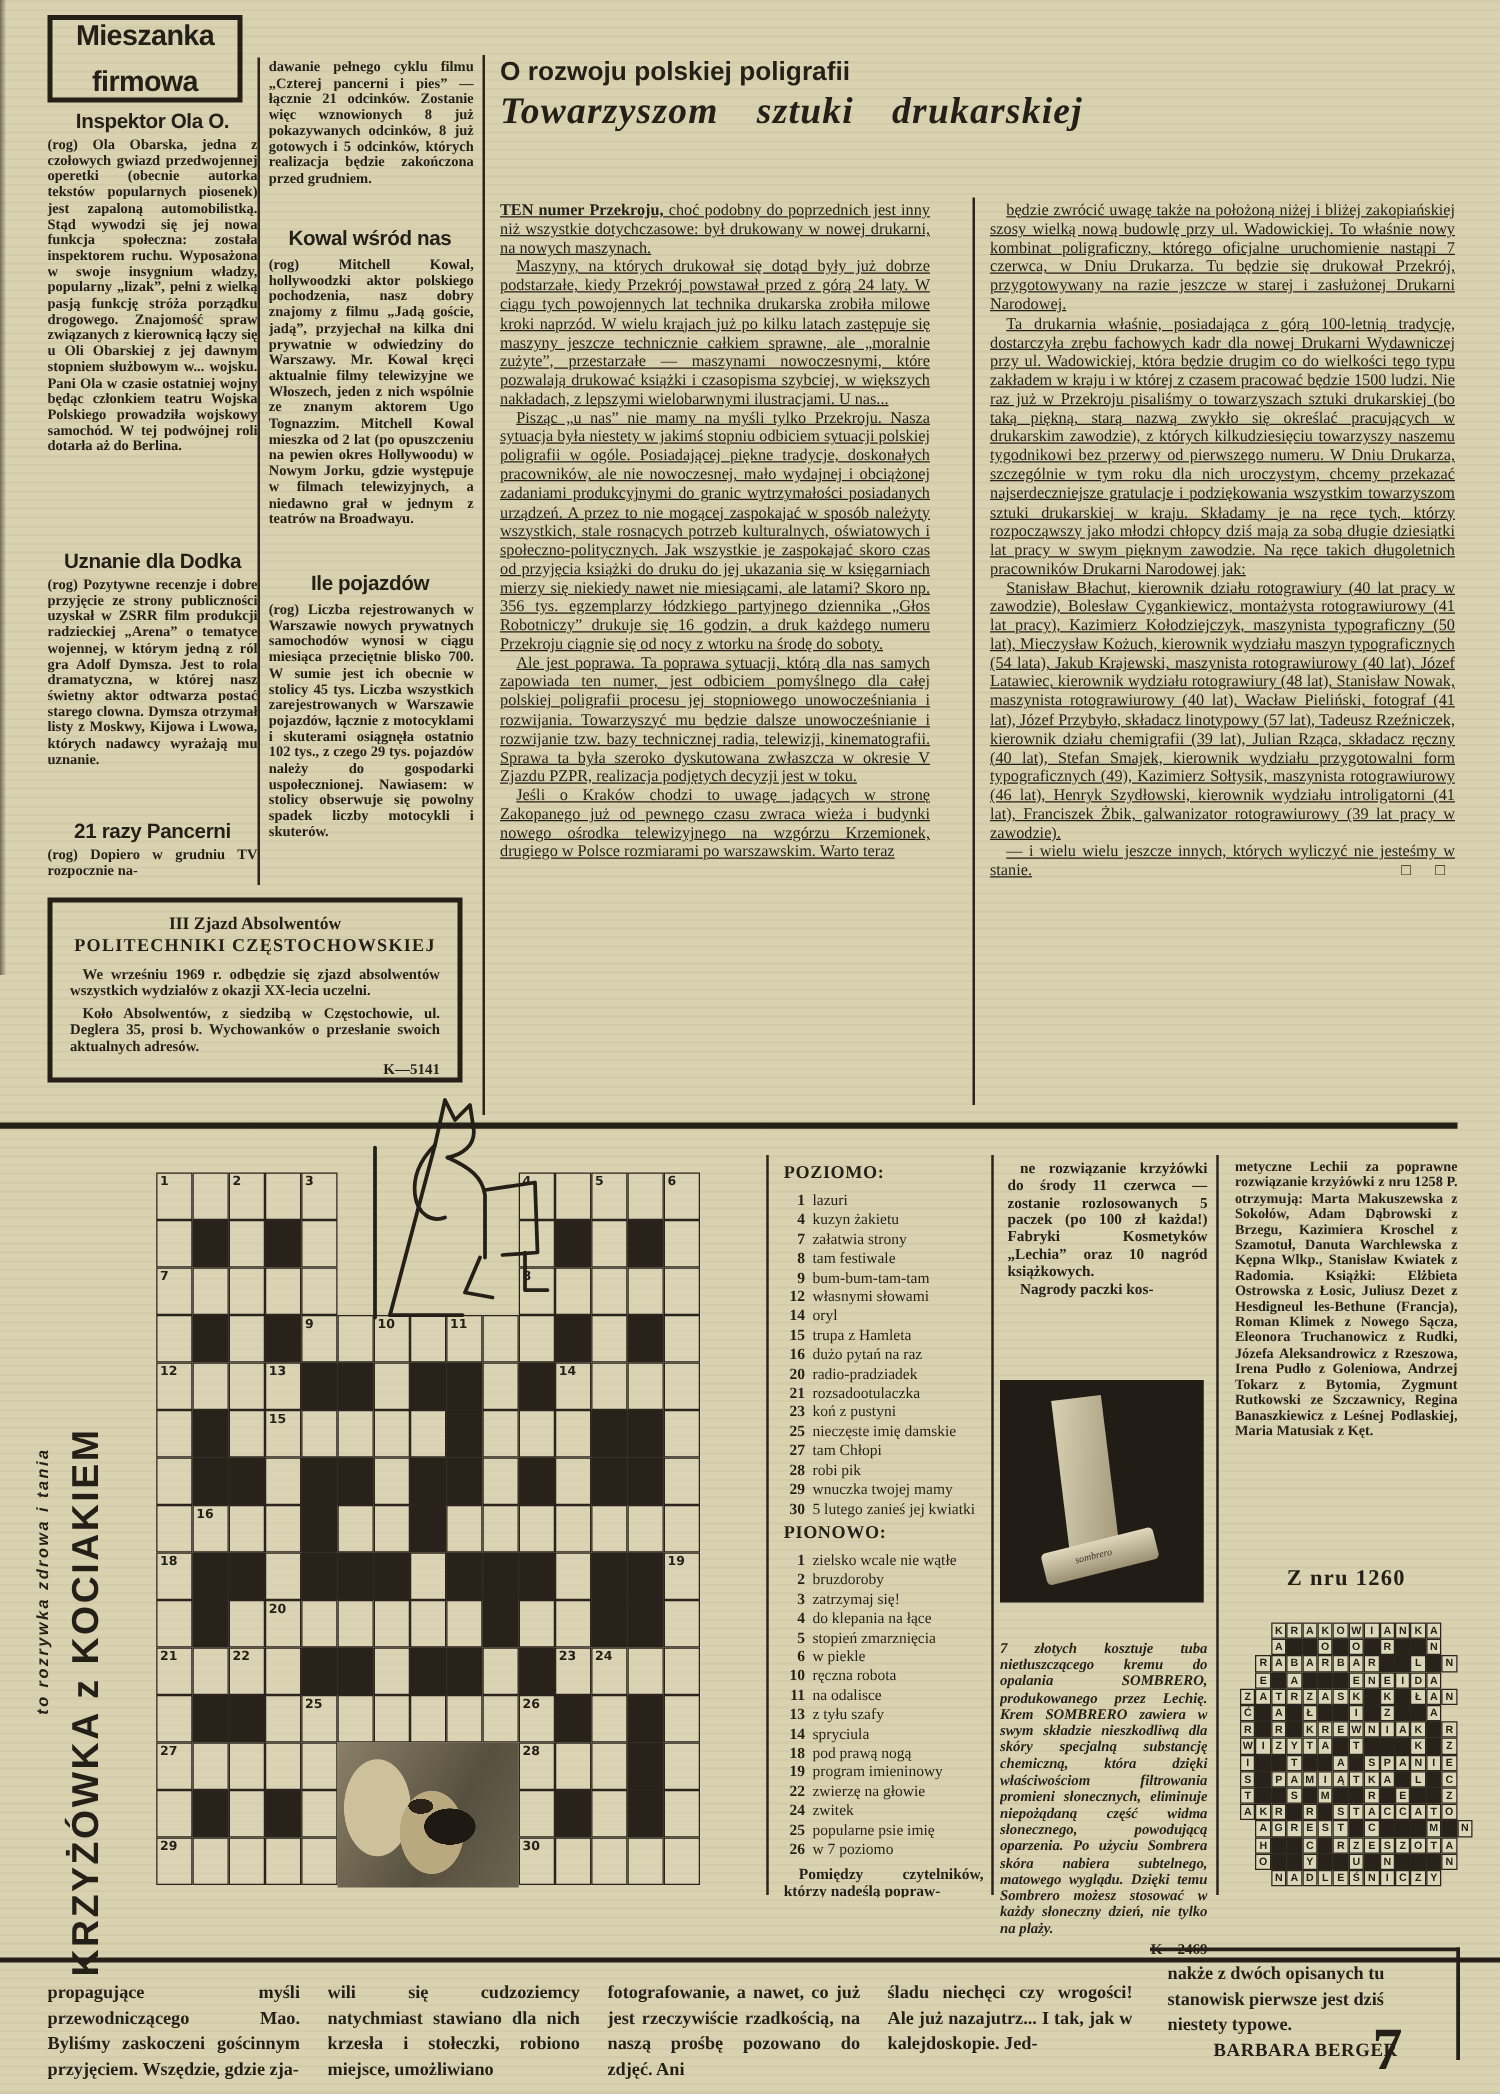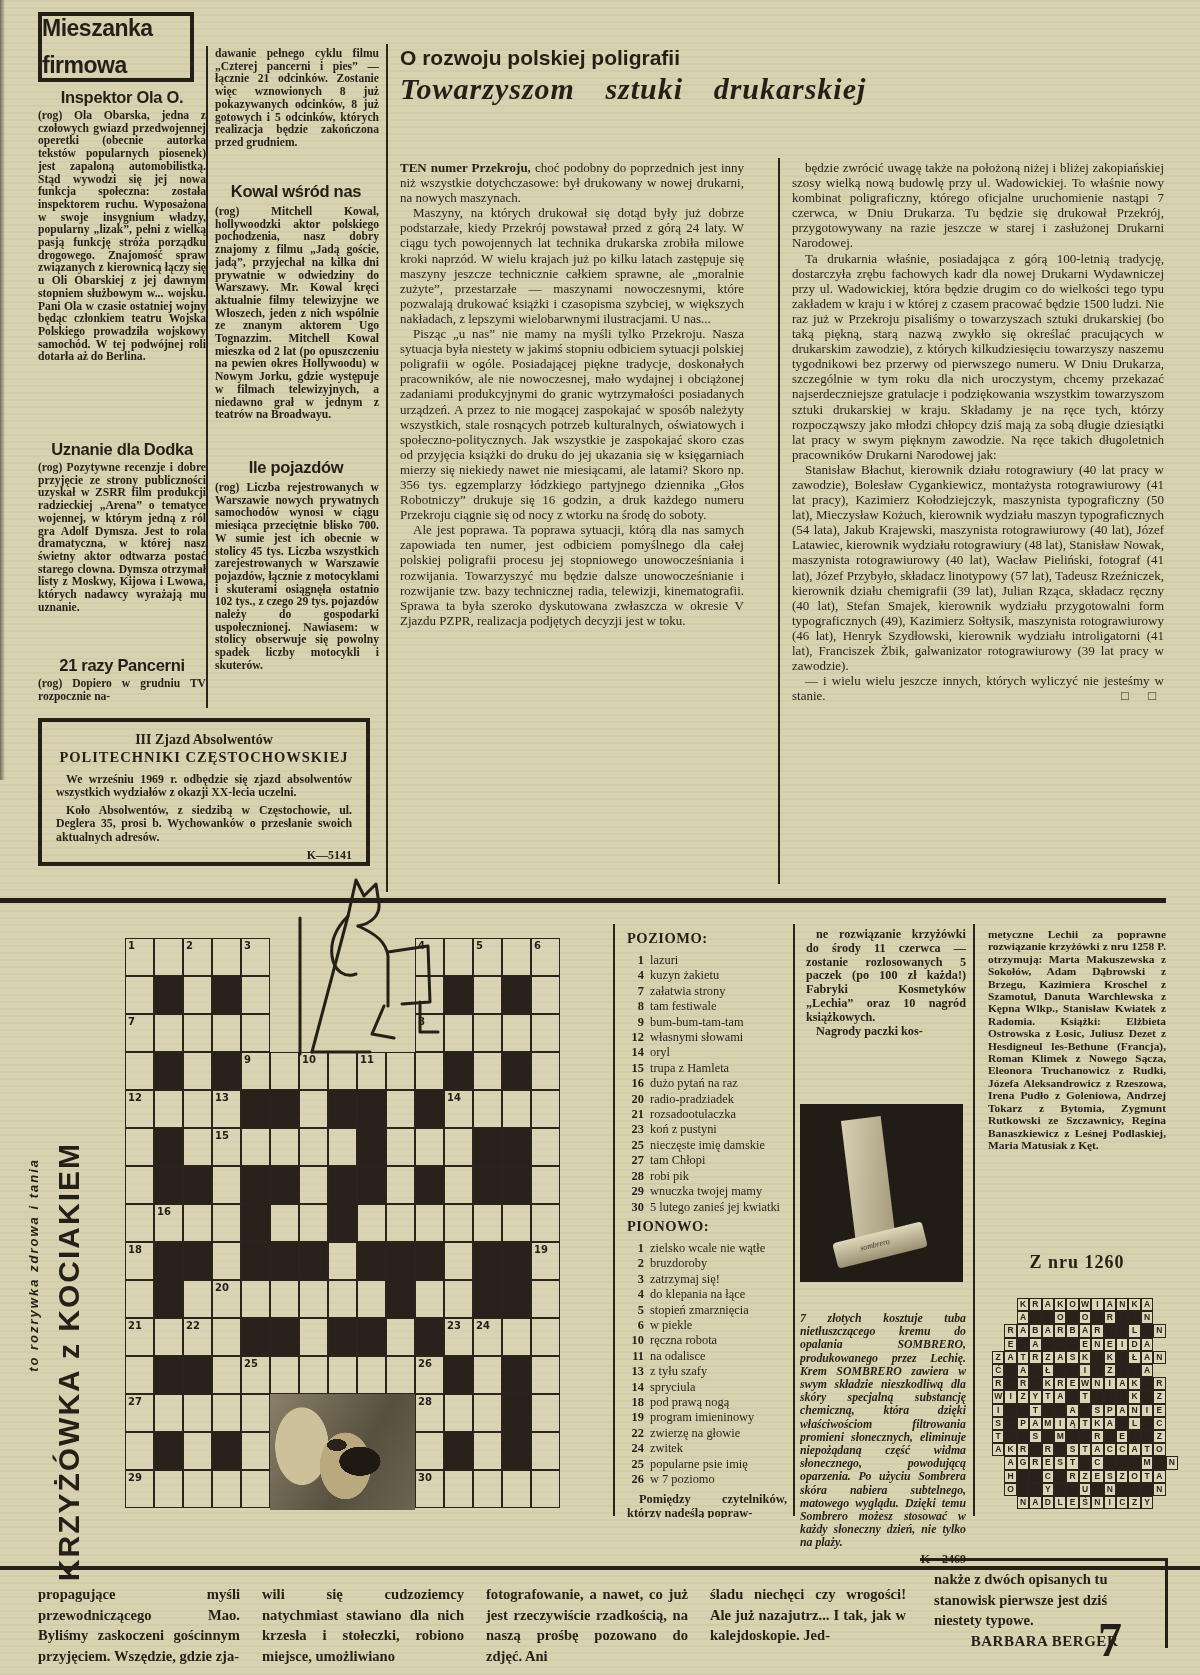--- a/index.html
+++ b/index.html
@@ -4,38 +4,38 @@
 <style>
   html,body{margin:0;padding:0;background:#b8b296;}
   .page{position:relative;width:1200px;height:1675px;background:#d8d2b0;overflow:hidden;
         font-family:"Liberation Serif",serif;color:#241f17;
         background-image:repeating-linear-gradient(0deg,rgba(120,110,80,.06) 0 2px,rgba(0,0,0,0) 2px 7px);}
   .scan-edge{position:absolute;left:0;top:0;width:5px;height:780px;background:linear-gradient(90deg,rgba(30,25,15,.55),rgba(30,25,15,0));}
   .vrule{position:absolute;width:2px;background:#2a241c;}
   .hrule{position:absolute;height:5px;background:#241f17;}
   
   .mbox{position:absolute;left:38px;top:12px;width:148px;height:62px;border:4px solid #241f17;
-        display:flex;flex-direction:column;align-items:flex-start;justify-content:center;gap:12px;}
+        display:flex;flex-direction:column;align-items:center;justify-content:center;gap:12px;}
   .mbox span{font-family:"Liberation Sans",sans-serif;font-weight:bold;font-size:23px;line-height:25px;letter-spacing:-0.5px;}
   .zbox{position:absolute;left:38px;top:718px;width:332px;height:148px;border:4px solid #241f17;padding:8px 14px;box-sizing:border-box;overflow:hidden;}
   .zbox .zt1{text-align:center;font-weight:bold;font-size:14px;margin:2px 0 1px;}
   .zbox .zt2{text-align:center;font-weight:bold;font-size:14.5px;letter-spacing:1px;margin:0 0 7px;}
   .zbox p{font-size:11.8px;line-height:13.4px;text-align:justify;margin:0 0 4px;text-indent:10px;font-weight:bold;}
   .zbox .code{text-align:right;font-weight:bold;font-size:12px;margin-top:2px;}
   
   .sblock{position:absolute;overflow:hidden;}
   .sblock p{font-size:11.6px;line-height:12.7px;text-align:justify;margin:0;font-weight:bold;}
   .sechead{position:absolute;font-family:"Liberation Sans",sans-serif;font-weight:bold;font-size:16.5px;
            letter-spacing:-0.3px;text-align:center;width:168px;}
   
   .kicker{position:absolute;left:400px;top:46px;font-family:"Liberation Sans",sans-serif;font-weight:bold;font-size:21px;letter-spacing:0;}
   .headline{position:absolute;left:400px;top:72px;width:770px;font-style:italic;font-weight:bold;font-size:30px;
             letter-spacing:1px;word-spacing:22px;white-space:nowrap;}
   .maincol{position:absolute;overflow:hidden;}
-  .maincol p{font-size:13px;line-height:15.1px;text-align:justify;margin:0;text-indent:13px;}
+  .maincol p{font-size:13px;line-height:15.1px;text-align:justify;margin:0;text-indent:13px;text-decoration:underline;}
   .maincol p.noind{text-indent:0;}
   .endsq{float:right;letter-spacing:8px;}
   
   .vtitle{position:absolute;left:18px;top:1142px;height:390px;width:96px;}
   .vtitle .big{position:absolute;left:34px;top:0;writing-mode:vertical-rl;transform:rotate(180deg);
                font-family:"Liberation Sans",sans-serif;font-weight:bold;font-size:30px;letter-spacing:2px;white-space:nowrap;}
   .vtitle .small{position:absolute;left:8px;top:16px;writing-mode:vertical-rl;transform:rotate(180deg);
                font-family:"Liberation Sans",sans-serif;font-weight:bold;font-style:italic;font-size:13px;letter-spacing:2px;white-space:nowrap;}
   #xw-grid{position:absolute;left:125px;top:938px;width:437px;height:572px;}
   #xw-grid .cell{position:absolute;width:29px;height:38px;border:1.6px solid #2a241c;box-sizing:border-box;background:rgba(222,216,190,.4);}
@@ -129,20 +129,21 @@
   <div class="kicker">O rozwoju polskiej poligrafii</div>
   <div class="headline">Towarzyszom  sztuki  drukarskiej</div>
   <div class="vrule" style="left:778px;top:158px;height:726px;width:1.6px;"></div>
 
   <div class="maincol" style="left:400px;top:160px;width:344px;height:724px;">
     <p class="noind"><b>TEN numer Przekroju,</b><span> choć podobny do poprzednich jest inny niż wszystkie dotychczasowe: był drukowany w nowej drukarni, na nowych maszynach.</span></p>
     <div>
         <p>Maszyny, na których drukował się dotąd były już dobrze podstarzałe, kiedy Przekrój powstawał przed z górą 24 laty. W ciągu tych powojennych lat technika drukarska zrobiła milowe kroki naprzód. W wielu krajach już po kilku latach zastępuje się maszyny jeszcze technicznie całkiem sprawne, ale „moralnie zużyte”, przestarzałe — maszynami nowoczesnymi, które pozwalają drukować książki i czasopisma szybciej, w większych nakładach, z lepszymi wielobarwnymi ilustracjami. U nas...</p>
         <p>Pisząc „u nas” nie mamy na myśli tylko Przekroju. Nasza sytuacja była niestety w jakimś stopniu odbiciem sytuacji polskiej poligrafii w ogóle. Posiadającej piękne tradycje, doskonałych pracowników, ale nie nowoczesnej, mało wydajnej i obciążonej zadaniami produkcyjnymi do granic wytrzymałości posiadanych urządzeń. A przez to nie mogącej zaspokajać w sposób należyty wszystkich, stale rosnących potrzeb kulturalnych, oświatowych i społeczno-politycznych. Jak wszystkie je zaspokajać skoro czas od przyjęcia książki do druku do jej ukazania się w księgarniach mierzy się niekiedy nawet nie miesiącami, ale latami? Skoro np. 356 tys. egzemplarzy łódzkiego partyjnego dziennika „Głos Robotniczy” drukuje się 16 godzin, a druk każdego numeru Przekroju ciągnie się od nocy z wtorku na środę do soboty.</p>
         <p>Ale jest poprawa. Ta poprawa sytuacji, którą dla nas samych zapowiada ten numer, jest odbiciem pomyślnego dla całej polskiej poligrafii procesu jej stopniowego unowocześniania i rozwijania. Towarzyszyć mu będzie dalsze unowocześnianie i rozwijanie tzw. bazy technicznej radia, telewizji, kinematografii. Sprawa ta była szeroko dyskutowana zwłaszcza w okresie V Zjazdu PZPR, realizacja podjętych decyzji jest w toku.</p>
+        <p>Jeśli o Kraków chodzi to uwagę jadących w stronę Zakopanego już od pewnego czasu zwraca wieża i budynki nowego ośrodka telewizyjnego na wzgórzu Krzemionek, drugiego w Polsce rozmiarami po warszawskim. Warto teraz</p>
       </div>
   </div>
   <div class="maincol" style="left:792px;top:160px;width:372px;height:724px;">
     <div>
         <p>będzie zwrócić uwagę także na położoną niżej i bliżej zakopiańskiej szosy wielką nową budowlę przy ul. Wadowickiej. To właśnie nowy kombinat poligraficzny, którego oficjalne uruchomienie nastąpi 7 czerwca, w Dniu Drukarza. Tu będzie się drukował Przekrój, przygotowywany na razie jeszcze w starej i zasłużonej Drukarni Narodowej.</p>
         <p>Ta drukarnia właśnie, posiadająca z górą 100-letnią tradycję, dostarczyła zrębu fachowych kadr dla nowej Drukarni Wydawniczej przy ul. Wadowickiej, która będzie drugim co do wielkości tego typu zakładem w kraju i w której z czasem pracować będzie 1500 ludzi. Nie raz już w Przekroju pisaliśmy o towarzyszach sztuki drukarskiej (bo taką piękną, starą nazwą zwykło się określać pracujących w drukarskim zawodzie), z których kilkudziesięciu towarzyszy naszemu tygodnikowi bez przerwy od pierwszego numeru. W Dniu Drukarza, szczególnie w tym roku dla nich uroczystym, chcemy przekazać najserdeczniejsze gratulacje i podziękowania wszystkim towarzyszom sztuki drukarskiej w kraju. Składamy je na ręce tych, którzy rozpocząwszy jako młodzi chłopcy dziś mają za sobą długie dziesiątki lat pracy w swym pięknym zawodzie. Na ręce takich długoletnich pracowników Drukarni Narodowej jak:</p>
         <p>Stanisław Błachut, kierownik działu rotograwiury (40 lat pracy w zawodzie), Bolesław Cygankiewicz, montażysta rotograwiurowy (41 lat pracy), Kazimierz Kołodziejczyk, maszynista typograficzny (50 lat), Mieczysław Kożuch, kierownik wydziału maszyn typograficznych (54 lata), Jakub Krajewski, maszynista rotograwiurowy (40 lat), Józef Latawiec, kierownik wydziału rotograwiury (48 lat), Stanisław Nowak, maszynista rotograwiurowy (40 lat), Wacław Pieliński, fotograf (41 lat), Józef Przybyło, składacz linotypowy (57 lat), Tadeusz Rzeźniczek, kierownik działu chemigrafii (39 lat), Julian Rząca, składacz ręczny (40 lat), Stefan Smajek, kierownik wydziału przygotowalni form typograficznych (49), Kazimierz Sołtysik, maszynista rotograwiurowy (46 lat), Henryk Szydłowski, kierownik wydziału introligatorni (41 lat), Franciszek Żbik, galwanizator rotograwiurowy (39 lat pracy w zawodzie).</p>
       </div>
     <p><span>— i wielu wielu jeszcze innych, których wyliczyć nie jesteśmy w stanie.</span>
       <span class="endsq">□ □</span></p>

